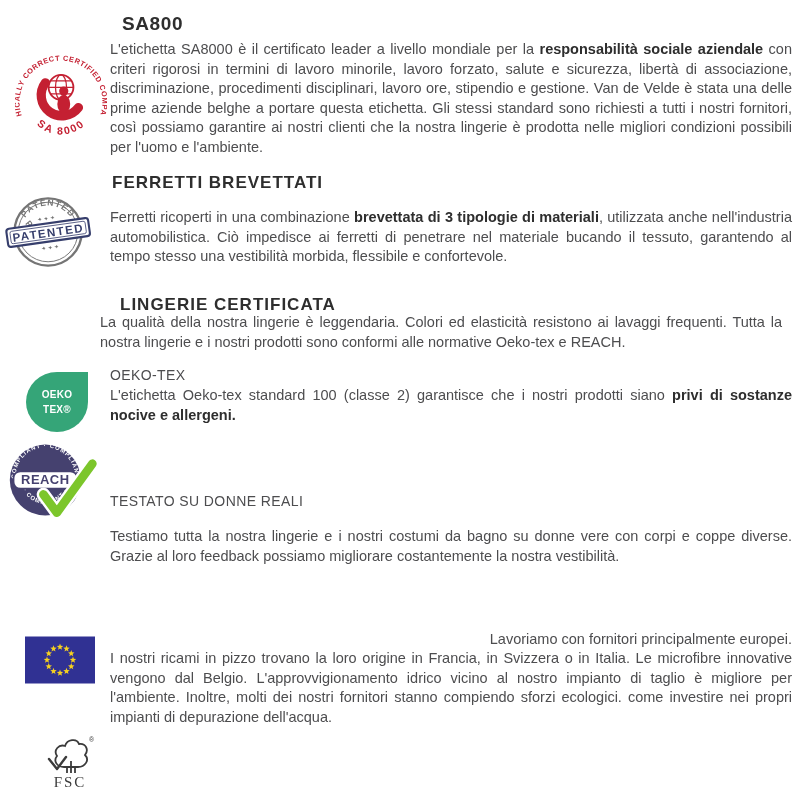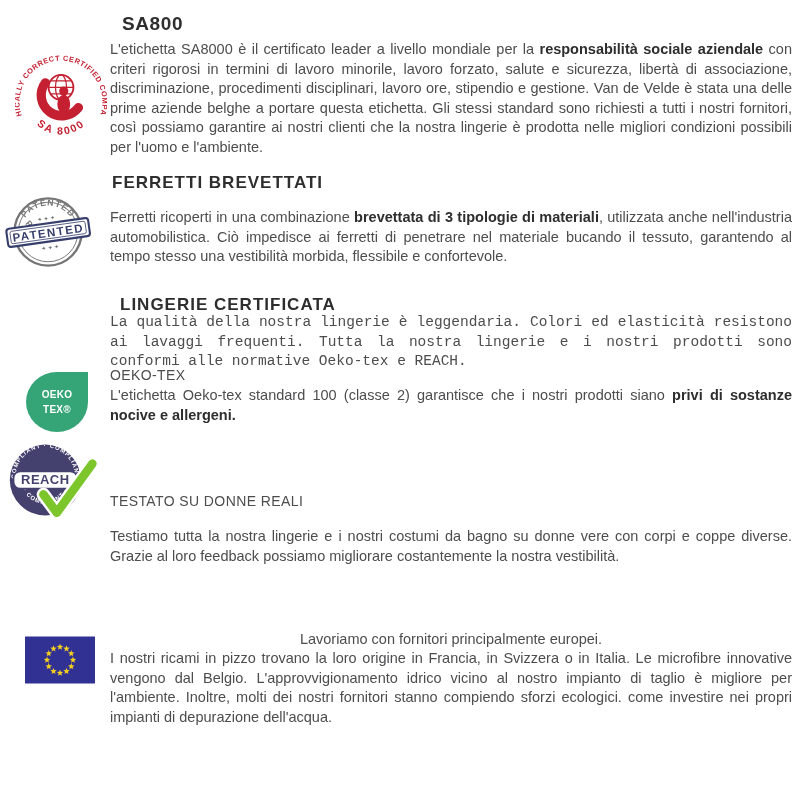--- a/index.html
+++ b/index.html
@@ -92,21 +92,21 @@
         <text class="svgtext pat-navy" x="48" y="44" text-anchor="middle" font-size="12" font-weight="bold" letter-spacing="1.5">PATENTED</text>
         <text class="svgtext pat-gray" x="48" y="57.5" text-anchor="middle" font-size="6">✦ ✦ ✦</text>
       </g>
     </svg>
   </div>
 
   <p class="abs bodytext" style="left:110px; top:208px;"><span>Ferretti ricoperti in una combinazione </span><b>brevettata di 3 tipologie di materiali</b><span>, utilizzata anche nell'industria automobilistica. Ciò impedisce ai ferretti di penetrare nel materiale bucando il tessuto, garantendo al tempo stesso una vestibilità morbida, flessibile e confortevole.</span></p>
 
   <h2 class="abs h-main" style="left:120px; top:288px;margin-top:7px;">LINGERIE CERTIFICATA</h2>
 
-  <p class="abs bodytext" style="left:110px; top:313px;font-family:Liberation Mono, monospace;">La qualità della nostra lingerie è leggendaria. Colori ed elasticità resistono ai lavaggi frequenti. Tutta la nostra lingerie e i nostri prodotti sono conformi alle normative Oeko-tex e REACH.</p>
+  <p class="abs bodytext" style="left:100px; top:313px;">La qualità della nostra lingerie è leggendaria. Colori ed elasticità resistono ai lavaggi frequenti. Tutta la nostra lingerie e i nostri prodotti sono conformi alle normative Oeko-tex e REACH.</p>
 
   <div class="abs sublabel" style="left:110px; top:367px;">OEKO-TEX</div>
 
   <div class="abs oeko-badge" style="left:26px; top:372px; width:62px; height:60px;">
     <span>OEKO</span>
     <span>TEX®</span>
   </div>
 
   <p class="abs bodytext" style="left:110px; top:386px;"><span>L'etichetta Oeko-tex standard 100 (classe 2) garantisce che i nostri prodotti siano </span><b>privi di sostanze nocive e allergeni.</b></p>
 
@@ -148,19 +148,28 @@
           <polygon points="35.00,33.10 35.84,35.34 38.23,35.45 36.36,36.94 37.00,39.25 35.00,37.93 33.00,39.25 33.64,36.94 31.77,35.45 34.16,35.34" fill="#f5d020"></polygon>
           <polygon points="28.50,31.36 29.34,33.60 31.73,33.71 29.86,35.20 30.50,37.51 28.50,36.19 26.50,37.51 27.14,35.20 25.27,33.71 27.66,33.60" fill="#f5d020"></polygon>
           <polygon points="23.74,26.60 24.58,28.84 26.98,28.95 25.10,30.44 25.74,32.75 23.74,31.43 21.74,32.75 22.38,30.44 20.51,28.95 22.90,28.84" fill="#f5d020"></polygon>
           <polygon points="22.00,20.10 22.84,22.34 25.23,22.45 23.36,23.94 24.00,26.25 22.00,24.93 20.00,26.25 20.64,23.94 18.77,22.45 21.16,22.34" fill="#f5d020"></polygon>
           <polygon points="23.74,13.60 24.58,15.84 26.98,15.95 25.10,17.44 25.74,19.75 23.74,18.43 21.74,19.75 22.38,17.44 20.51,15.95 22.90,15.84" fill="#f5d020"></polygon>
           <polygon points="28.50,8.84 29.34,11.09 31.73,11.19 29.86,12.68 30.50,14.99 28.50,13.67 26.50,14.99 27.14,12.68 25.27,11.19 27.66,11.09" fill="#f5d020"></polygon>
         </g>
     </svg>
   </div>
 
-  <p class="abs bodytext" style="left:110px; top:630px; text-align:center;">Lavoriamo con fornitori principalmente europei.</p>
+  <p class="abs bodytext" style="left:110px; top:630px; text-align:right;">Lavoriamo con fornitori principalmente europei.</p>
 
   <p class="abs bodytext" style="left:110px; top:649px;">I nostri ricami in pizzo trovano la loro origine in Francia, in Svizzera o in Italia. Le microfibre innovative vengono dal Belgio. L'approvvigionamento idrico vicino al nostro impianto di taglio è migliore per l'ambiente. Inoltre, molti dei nostri fornitori stanno compiendo sforzi ecologici. come investire nei propri impianti di depurazione dell'acqua.</p>
 
+  <div class="abs" style="left:44px; top:730px; width:52px; height:62px;">
+    <svg viewBox="0 0 52 60" width="52" height="62">
+      <path class="fsc-s" stroke-width="1.8" d="M 20,36 C 13,36 9,30 13,25 C 9,19 15,13 21,15 C 23,8 33,7 35,13 C 42,12 45,19 41,24 C 46,29 41,36 34,36 Z"></path>
+      <path class="fsc-s" stroke-width="1.8" d="M 23,36 L 23,42 M 31,36 L 31,42 M 27,30 L 27,42"></path>
+      <path class="fsc-s" stroke-width="2.4" d="M 5,28 L 13,38 L 22,26" stroke-linecap="round" stroke-linejoin="round"></path>
+      <text class="seriftext fsc-f" x="26" y="56" text-anchor="middle" font-size="15" letter-spacing="2">FSC</text>
+      <text class="svgtext fsc-f" x="45" y="11" font-size="7">®</text>
+    </svg>
+  </div>
 
 
 </div>
 
 </body></html>

